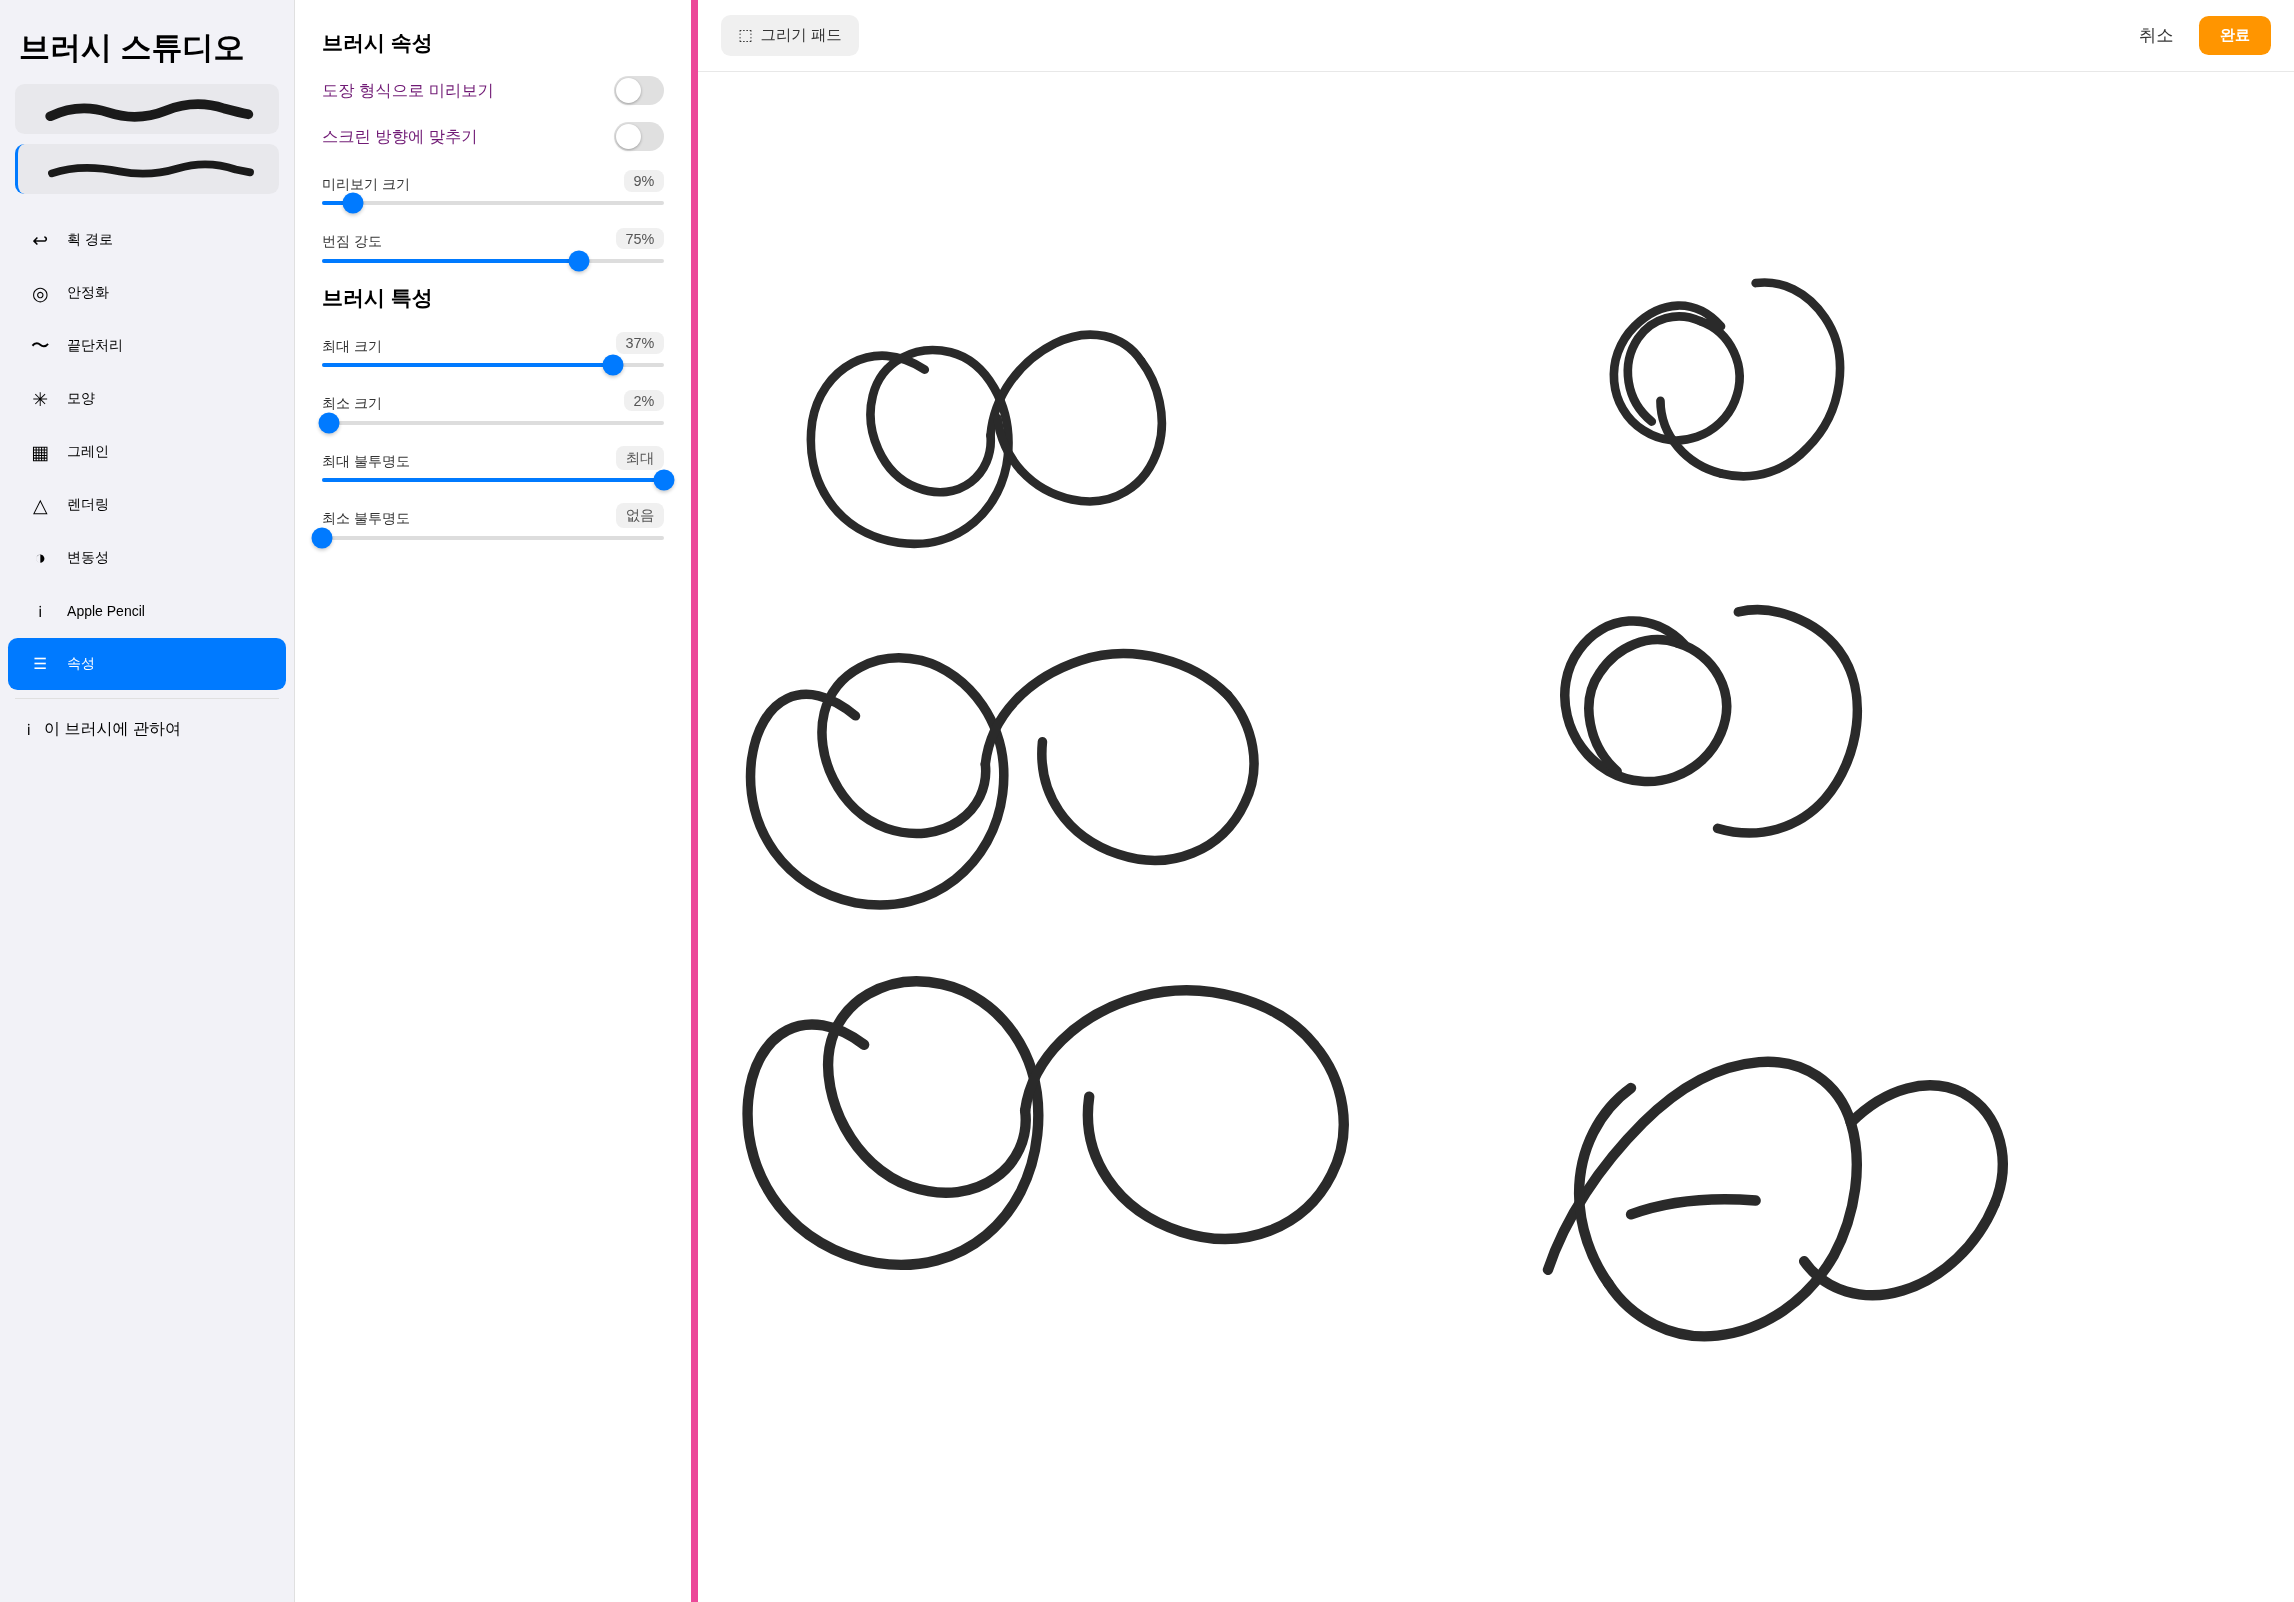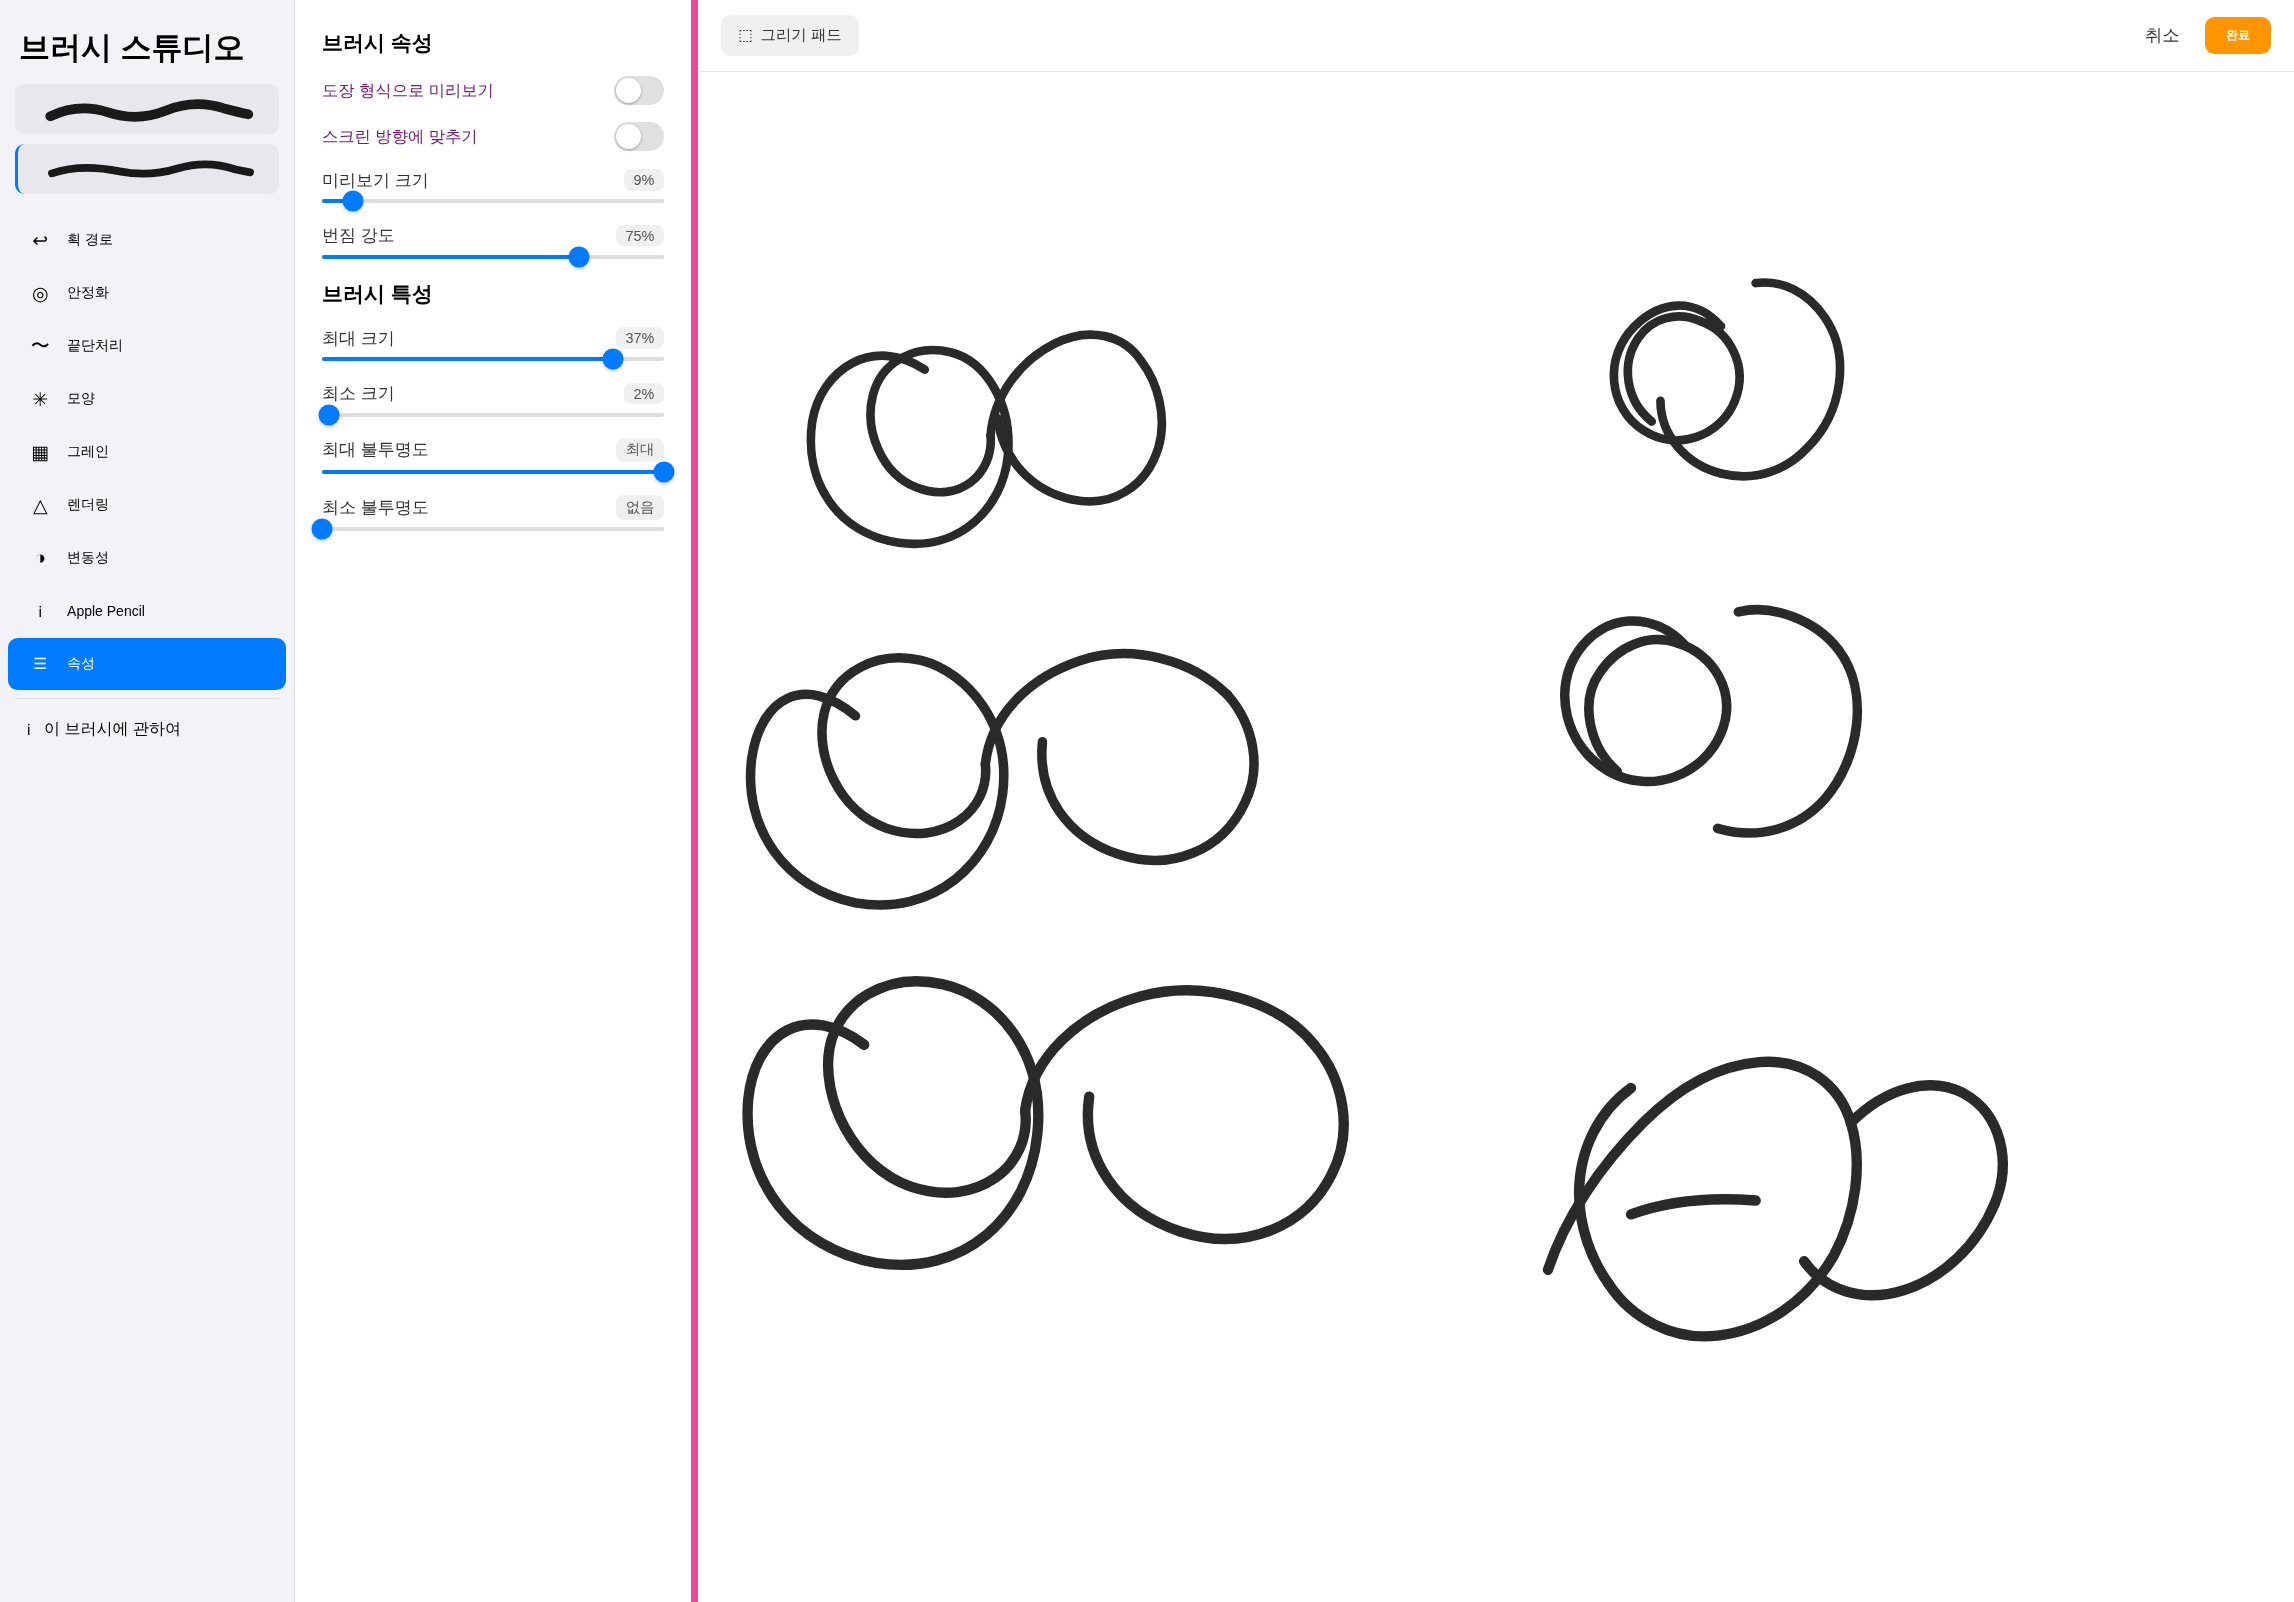--- a/index.html
+++ b/index.html
@@ -143,22 +143,23 @@
     .slider-row {
       margin-bottom: 21px;
     }
     .slider-header {
       display: flex;
       justify-content: space-between;
       align-items: center;
       margin-bottom: 7.7px;
     }
     .slider-label {
-      font-size: 17px;
+      font-size: 14px;
       color: #333;
+      margin-top: 7px;
     }
     .slider-value {
       font-size: 14.4px;
       color: #555;
       background: #f0f0f0;
       padding: 2.9px 9.6px;
       border-radius: 7.7px;
     }
     .slider-track {
       position: relative;
@@ -223,21 +224,21 @@
       color: #333;
       cursor: pointer;
       padding: 7.7px 11.5px;
     }
     .btn-done {
       background: #ff9500;
       color: #fff;
       border: none;
       border-radius: 9.6px;
       padding: 9.6px 21px;
-      font-size: 12px;
+      font-size: 15px;
       font-weight: 600;
       cursor: pointer;
     }
     .preview-canvas {
       flex: 1;
       display: flex;
       align-items: center;
       justify-content: center;
       padding: 19px;
     }

